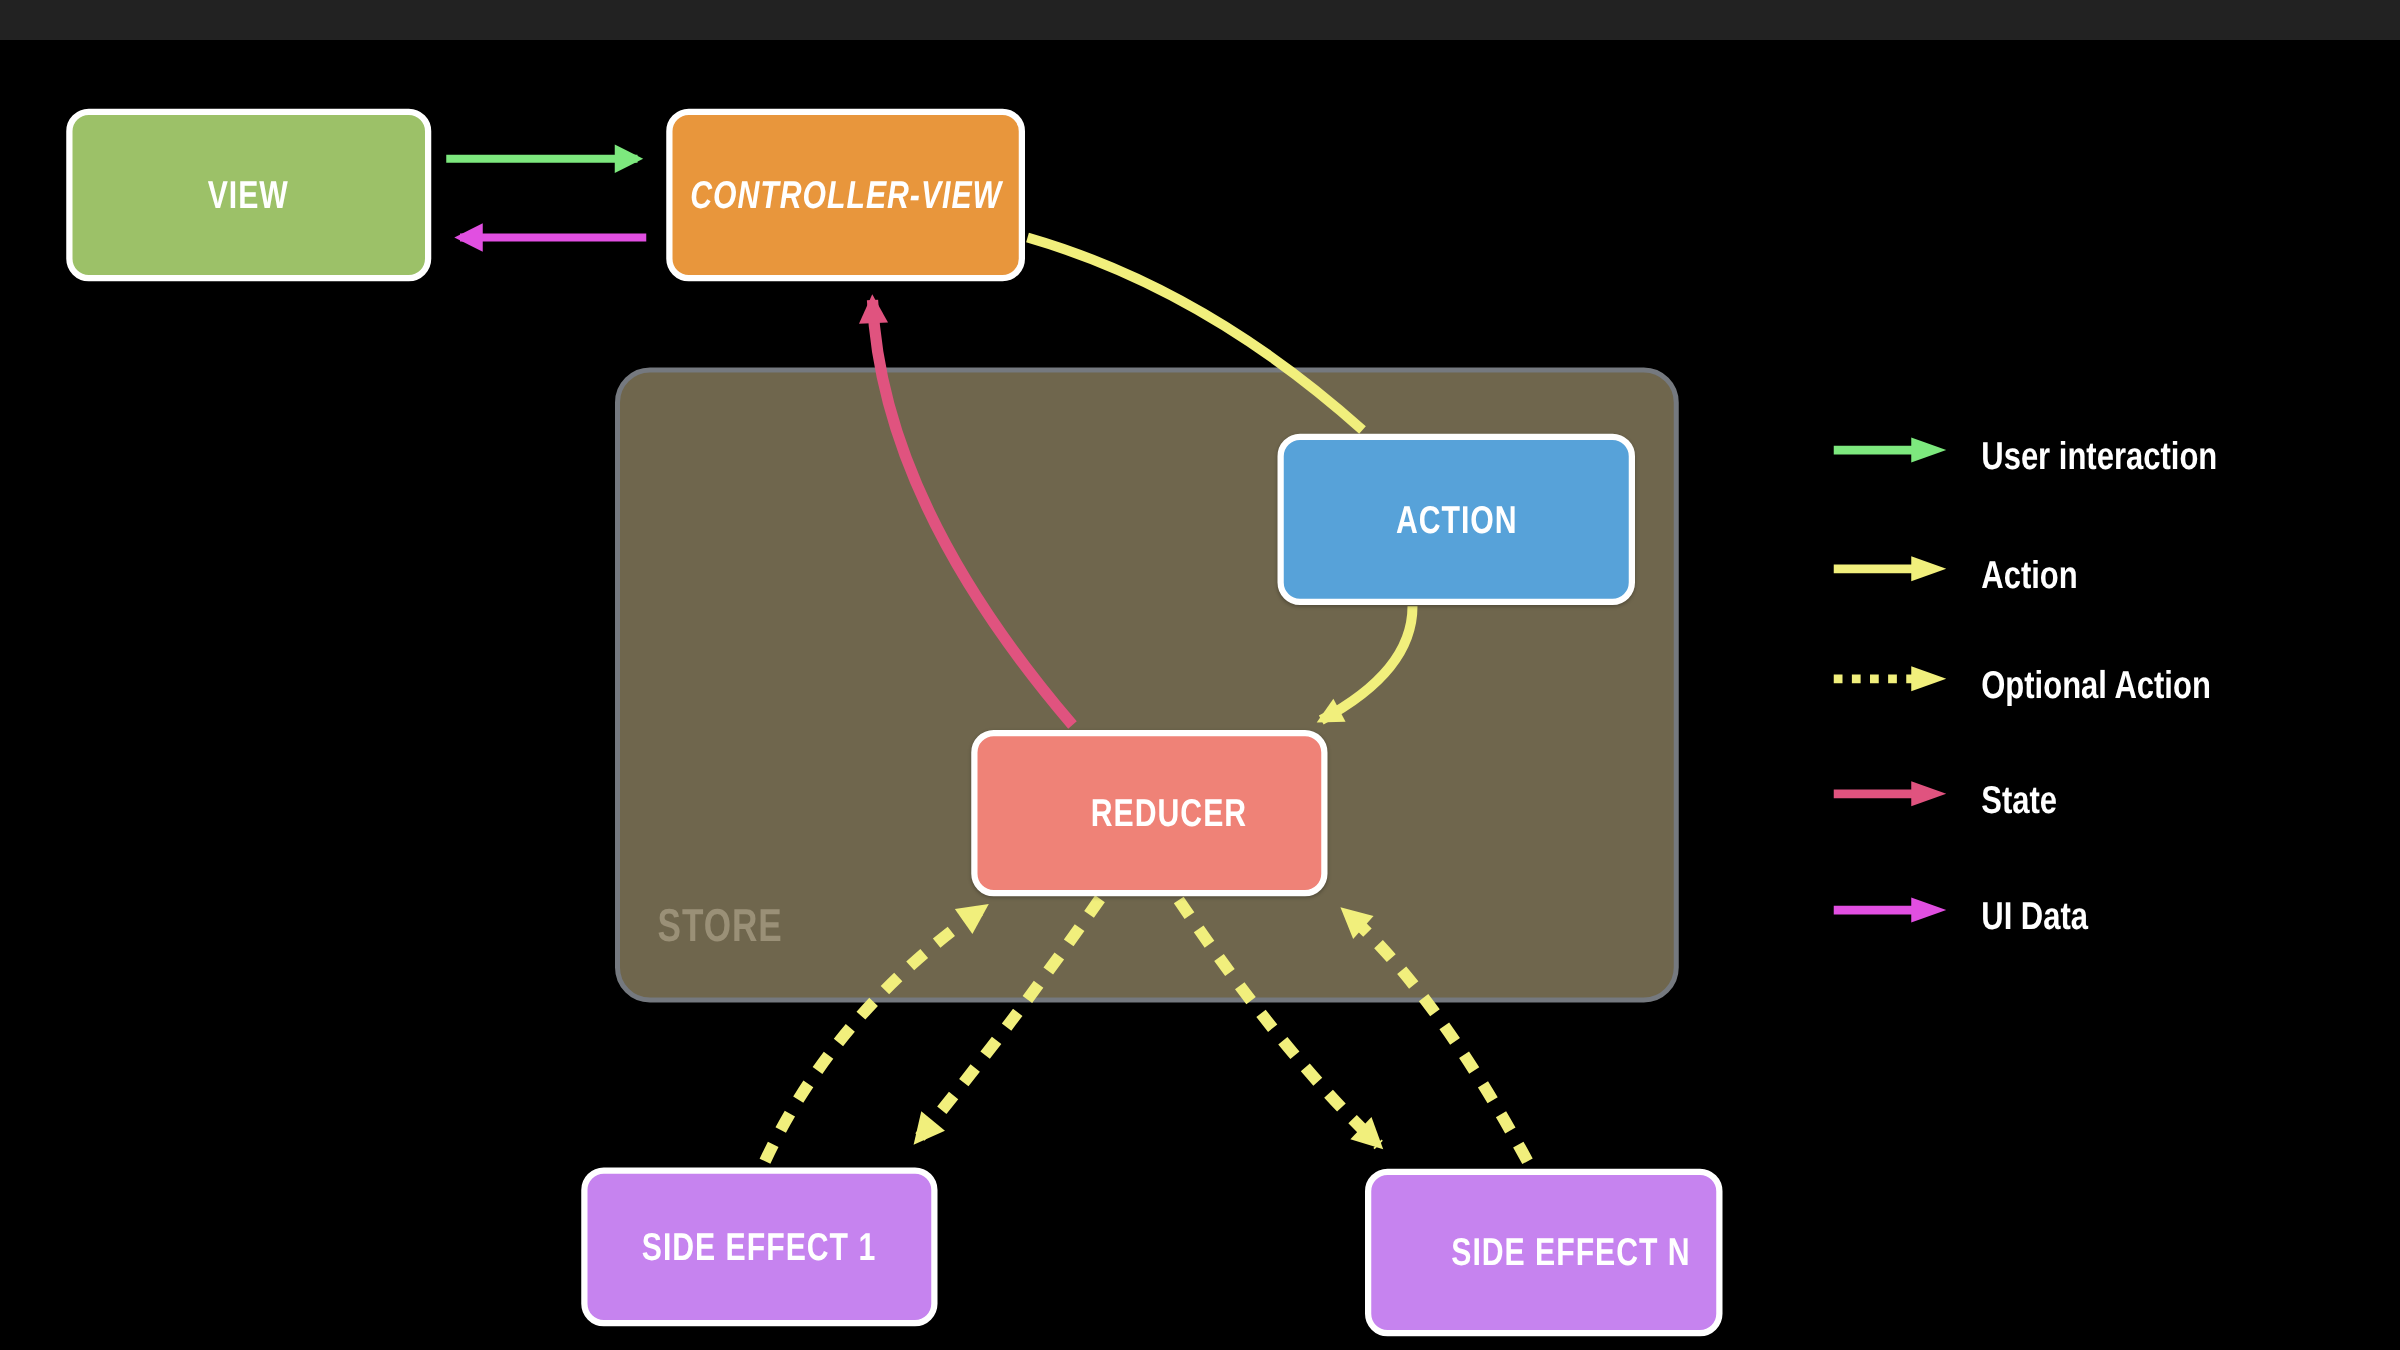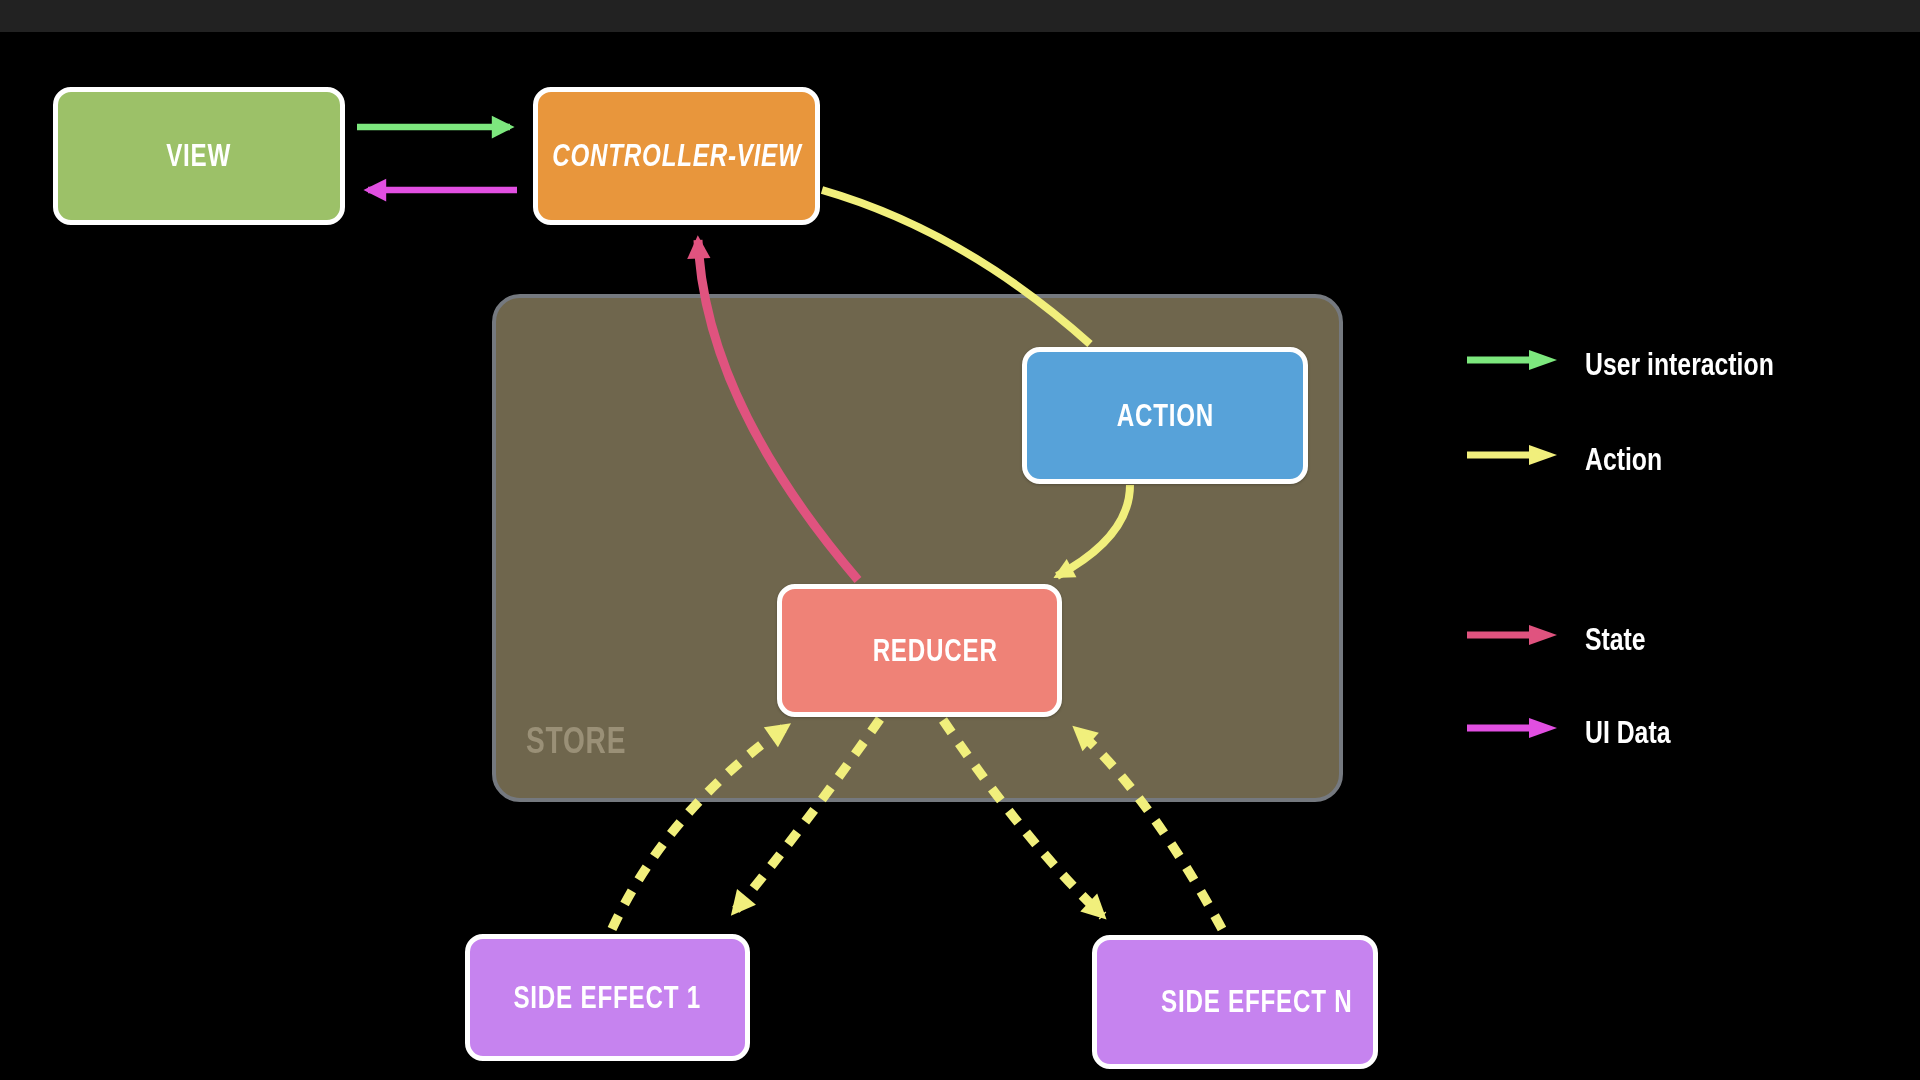--- a/index.html
+++ b/index.html
@@ -121,20 +121,27 @@
     </div>
 
     <div class="legend-row lr-2">
       <svg width="96" height="26" viewBox="0 0 96 26">
         <line x1="2" y1="13" x2="66" y2="13" stroke-width="7" stroke="#f1ef7c"></line>
         <path d="M64,3 L92,13 L64,23 Z" fill="#f1ef7c"></path>
       </svg>
       <span class="legend-label" style="color: rgb(255, 255, 255);">Action</span>
     </div>
 
+    <div class="legend-row lr-3">
+      <svg width="96" height="26" viewBox="0 0 96 26">
+        <line x1="2" y1="13" x2="66" y2="13" stroke-width="7" stroke-dasharray="7 7.5" stroke="#f1ef7c"></line>
+        <path d="M64,3 L92,13 L64,23 Z" fill="#f1ef7c"></path>
+      </svg>
+      <span class="legend-label" style="color: rgb(255, 255, 255);">Optional Action</span>
+    </div>
 
     <div class="legend-row lr-4">
       <svg width="96" height="26" viewBox="0 0 96 26">
         <line x1="2" y1="13" x2="66" y2="13" stroke-width="7" stroke="#e0537f"></line>
         <path d="M64,3 L92,13 L64,23 Z" fill="#e0537f"></path>
       </svg>
       <span class="legend-label" style="color: rgb(255, 255, 255);">State</span>
     </div>
 
     <div class="legend-row lr-5">

